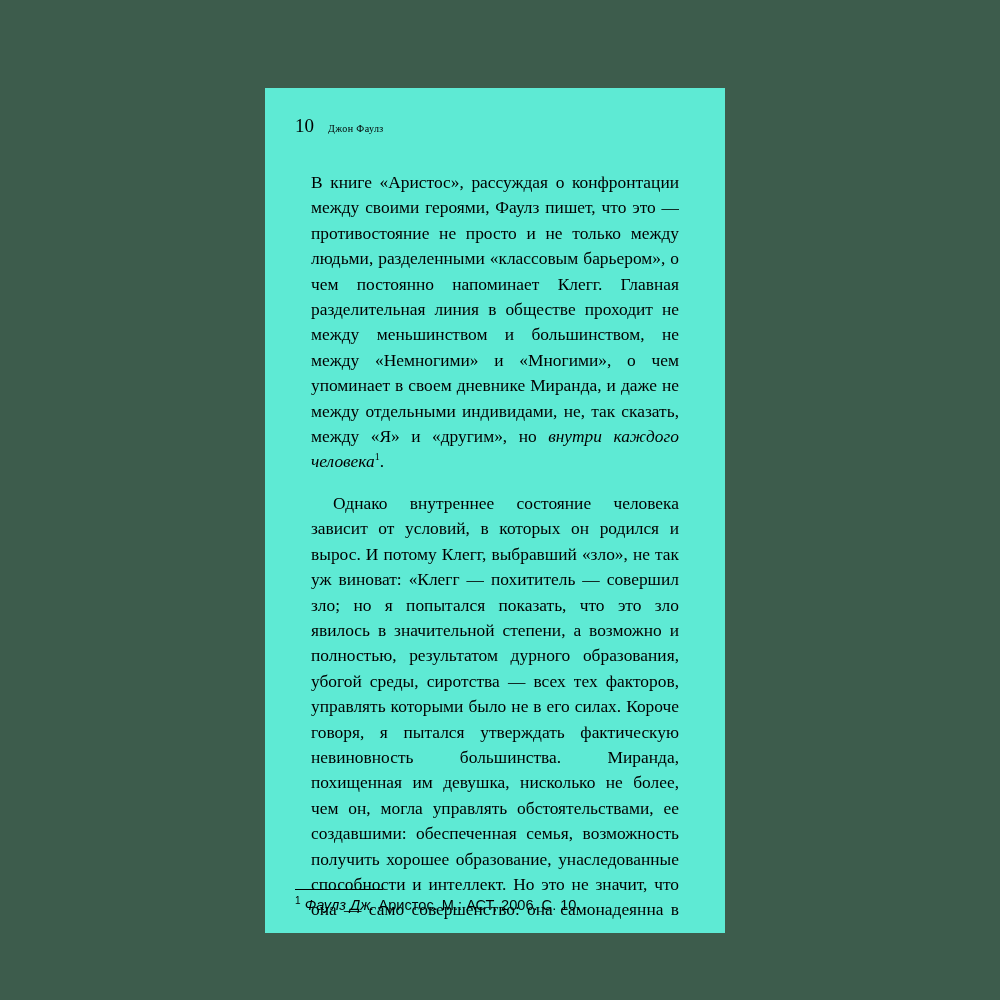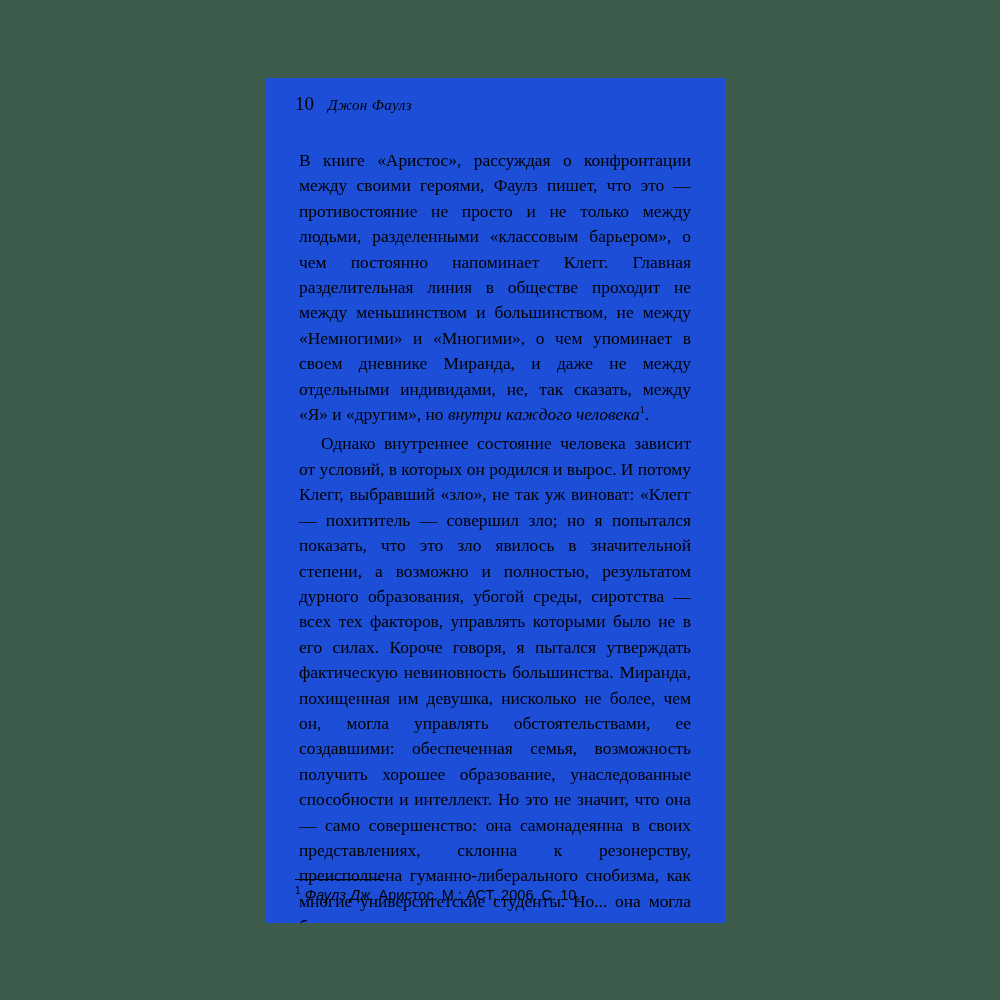--- a/index.html
+++ b/index.html
@@ -9,60 +9,59 @@
   body {
     width: 1000px;
     height: 1000px;
     background: #3d5c4c;
     font-family: "Liberation Serif", serif;
     overflow: hidden;
   }
   .page-sheet {
     position: absolute;
     left: 265px;
-    top: 78px;
+    top: 88px;
     width: 460px;
     height: 845px;
-    background: #1d4ed8;
+    background: #5eead4;
     box-sizing: border-box;
-    padding: 16px 30px 10px 30px;
+    padding: 28px 30px 10px 30px;
     overflow: hidden;
   }
   .running-head {
     display: flex;
     align-items: baseline;
     gap: 14px;
     margin: 0 0 34px 0;
     height: 20px;
   }
   .folio {
     font-family: "Liberation Serif", serif;
     font-size: 19px;
     color: #000;
     line-height: 1;
   }
   .author-name {
     font-family: "Liberation Serif", serif;
-    font-style: italic;
-    font-size: 15px;
+    font-size: 10px;
     letter-spacing: 0.4px;
     color: #000;
     line-height: 1;
   }
   .body-text {
     font-family: "Liberation Serif", serif;
     font-size: 17.4px;
     line-height: 25.4px;
     color: #000;
     text-align: justify;
     text-justify: inter-word;
     hyphens: manual;
   }
   .body-text p {
-    margin: 4px;
+    margin: 16px;
   }
   .body-text p.indent {
     text-indent: 22px;
   }
   .ital {
     font-style: italic;
   }
   sup {
     font-size: 10px;
     vertical-align: super;

